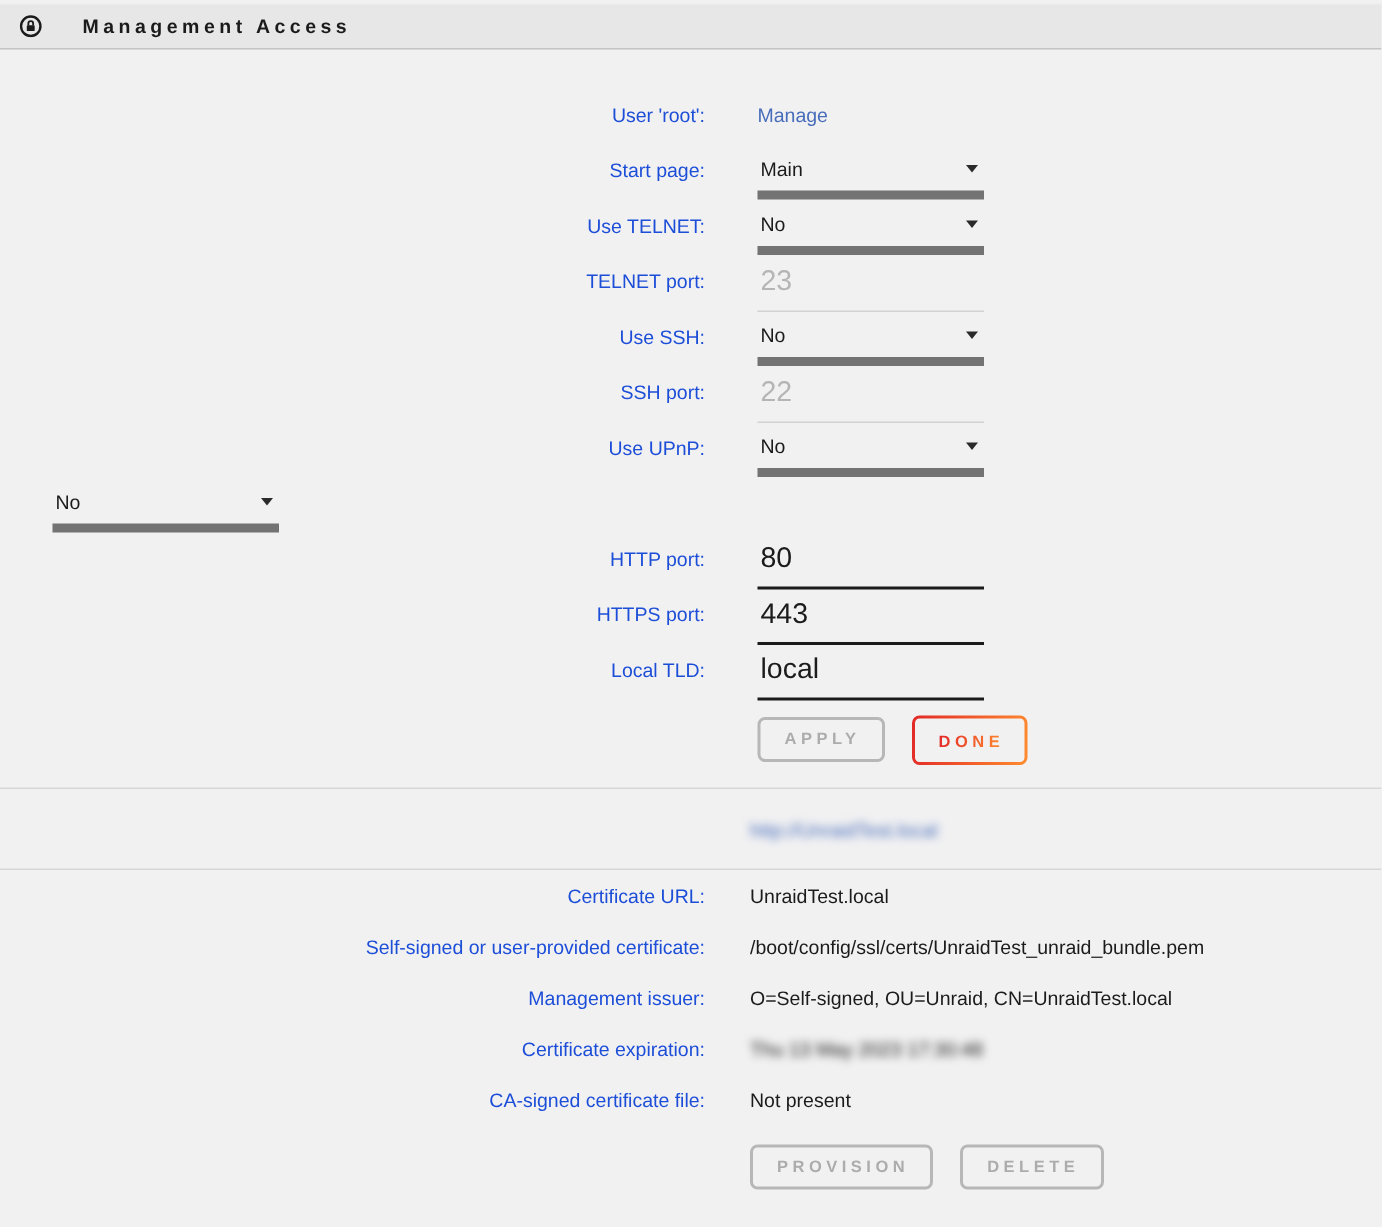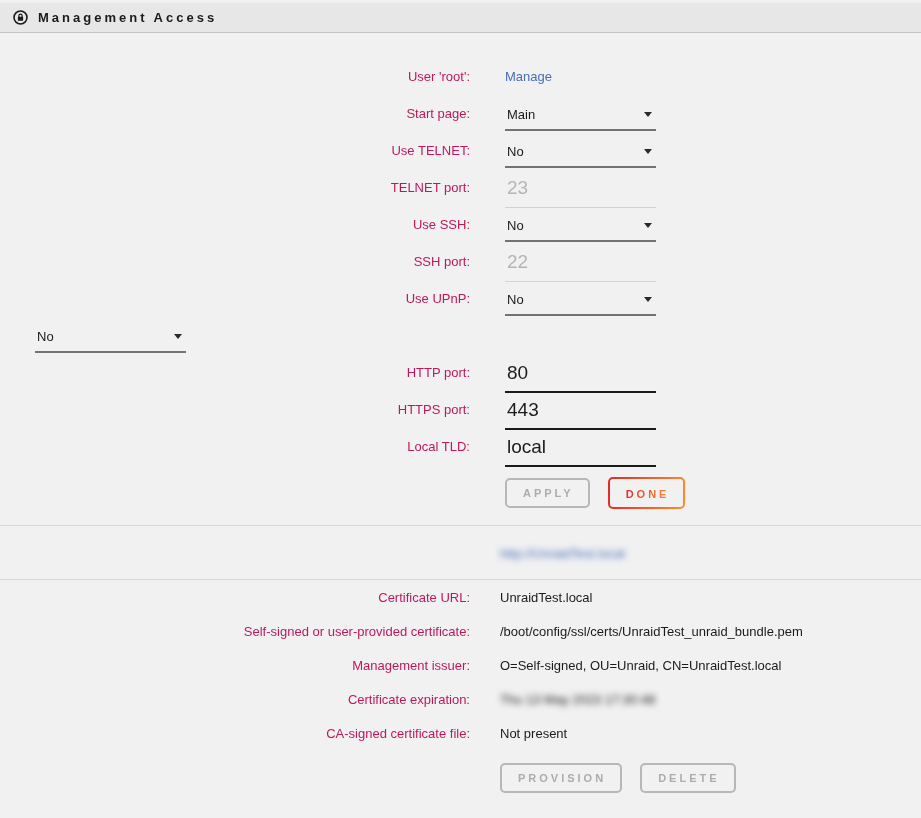--- a/index.html
+++ b/index.html
@@ -14,48 +14,49 @@
   
   .titlebar {
     margin-top: 2px;
     height: 31px;
     background: #e7e7e7;
     border-top: 1px solid #efefef;
     border-bottom: 1px solid #c3c3c3;
     display: flex;
     align-items: center;
     padding-left: 13px;
+    gap: 17px;
   }
   .titlebar .ticon { display: inline-flex; margin-right: 10px; }
   .titlebar .ttext {
     font-weight: bold;
     font-size: 13px;
     letter-spacing: 3px;
     color: #1c1b1b;
   }
   
   .row { display: flex; align-items: center; }
   .form-row { height: 37px; }
   .info-row { height: 34px; }
   .label {
     width: 470px;
     text-align: right;
-    color: #be185d;
+    color: #1d4ed8;
     flex: none;
   }
   .ctl { margin-left: 35px; flex: none; }
   .val { margin-left: 30px; flex: none; color: #1c1b1b; }
   
   .field {
     width: 151px;
     position: relative;
     margin-top: 10px;
   }
   .selectbox {
-    border-bottom: 2px solid #737373;
+    border-bottom: 6px solid #737373;
     padding: 0 2px 7px 2px;
     cursor: pointer;
   }
   .selectbox .arrow {
     position: absolute;
     right: 4px;
     top: 5px;
     width: 0; height: 0;
     border-left: 4px solid transparent;
     border-right: 4px solid transparent;

